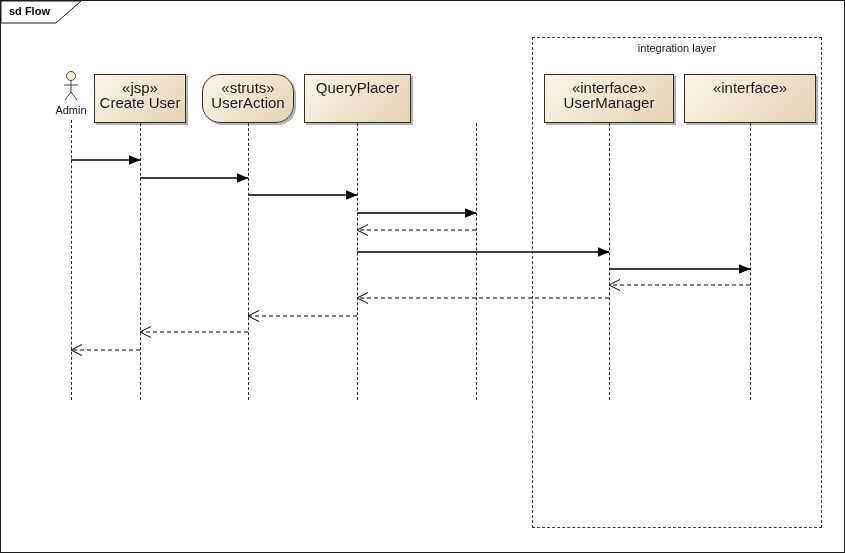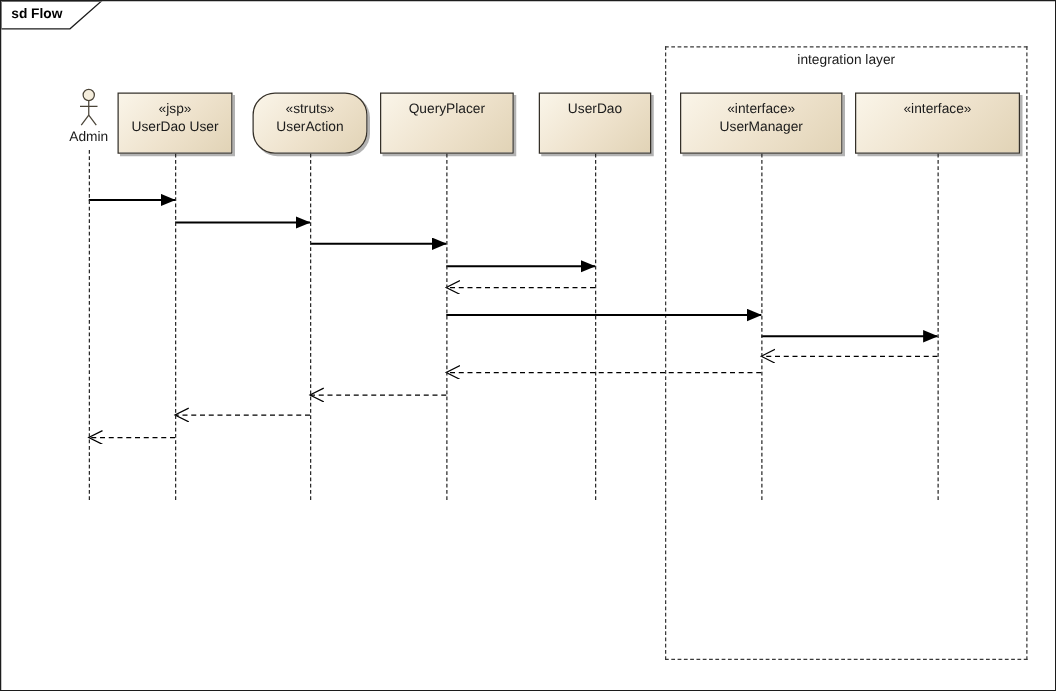--- a/index.html
+++ b/index.html
@@ -21,21 +21,21 @@
   }
   #actor-svg{position:absolute;left:55px;top:66px;}
   #actor-label{
     position:absolute;left:40px;top:103px;width:60px;text-align:center;font-size:11px;
   }
   .head{
     position:absolute;box-sizing:border-box;
     border:1px solid #353028;
     background:linear-gradient(135deg,#faf5e9 0%,#eee2cc 55%,#e1d3b6 100%);
     box-shadow:2px 2px 0 #b3b3b3;
-    text-align:center;padding-top:5px;font-size:11px;line-height:15px;
+    text-align:center;padding-top:5px;font-size:15px;line-height:15px;
   }
   .lifeline{
     position:absolute;width:0;border-left:1px dashed #2b2b2b;
   }
   #msg-svg{position:absolute;left:0;top:0;}
   .msg-call{stroke:#000000;stroke-width:1.7;}
   .msg-return{stroke:#000000;stroke-width:1;stroke-dasharray:4 3;}
 </style>
 </head>
 <body>
@@ -80,35 +80,32 @@
         <line x1="749" y1="284" x2="608" y2="284" class="msg-return" marker-end="url(#arrow-open)"></line>
         <line x1="608" y1="297" x2="356" y2="297" class="msg-return" marker-end="url(#arrow-open)"></line>
         <line x1="356" y1="315" x2="247" y2="315" class="msg-return" marker-end="url(#arrow-open)"></line>
         <line x1="247" y1="331" x2="139" y2="331" class="msg-return" marker-end="url(#arrow-open)"></line>
         <line x1="139" y1="349" x2="70" y2="349" class="msg-return" marker-end="url(#arrow-open)"></line>
       </g>
   </svg>
 <div class="lifeline" style="left: 70px; top: 119px; height: 280px;"></div>
     <div class="head" style="left: 93px; top: 73px; width: 92px; height: 49px;">
       <div>«jsp»</div>
-      <div>UserDao User</div>
+      <div>Create User</div>
     </div>
     <div class="lifeline" style="left: 139px; top: 122px; height: 277px;"></div>
     <div class="head" style="left: 201px; top: 73px; width: 92px; height: 49px; border-radius: 18px;">
       <div>«struts»</div>
       <div>UserAction</div>
     </div>
     <div class="lifeline" style="left: 247px; top: 122px; height: 277px;"></div>
     <div class="head" style="left: 303px; top: 73px; width: 107px; height: 49px;">
       <div>QueryPlacer</div>
     </div>
     <div class="lifeline" style="left: 356px; top: 122px; height: 277px;"></div>
-    <div class="head" style="left: 430px; top: 73px; width: 90px; height: 49px;">
-      <div>UserDao</div>
-    </div>
     <div class="lifeline" style="left: 475px; top: 122px; height: 277px;"></div>
     <div class="head" style="left: 543px; top: 73px; width: 130px; height: 49px;">
       <div>«interface»</div>
       <div>UserManager</div>
     </div>
     <div class="lifeline" style="left: 608px; top: 122px; height: 277px;"></div>
     <div class="head" style="left: 683px; top: 73px; width: 132px; height: 49px;">
       <div>«interface»</div>
     </div>
     <div class="lifeline" style="left: 749px; top: 122px; height: 277px;"></div>

